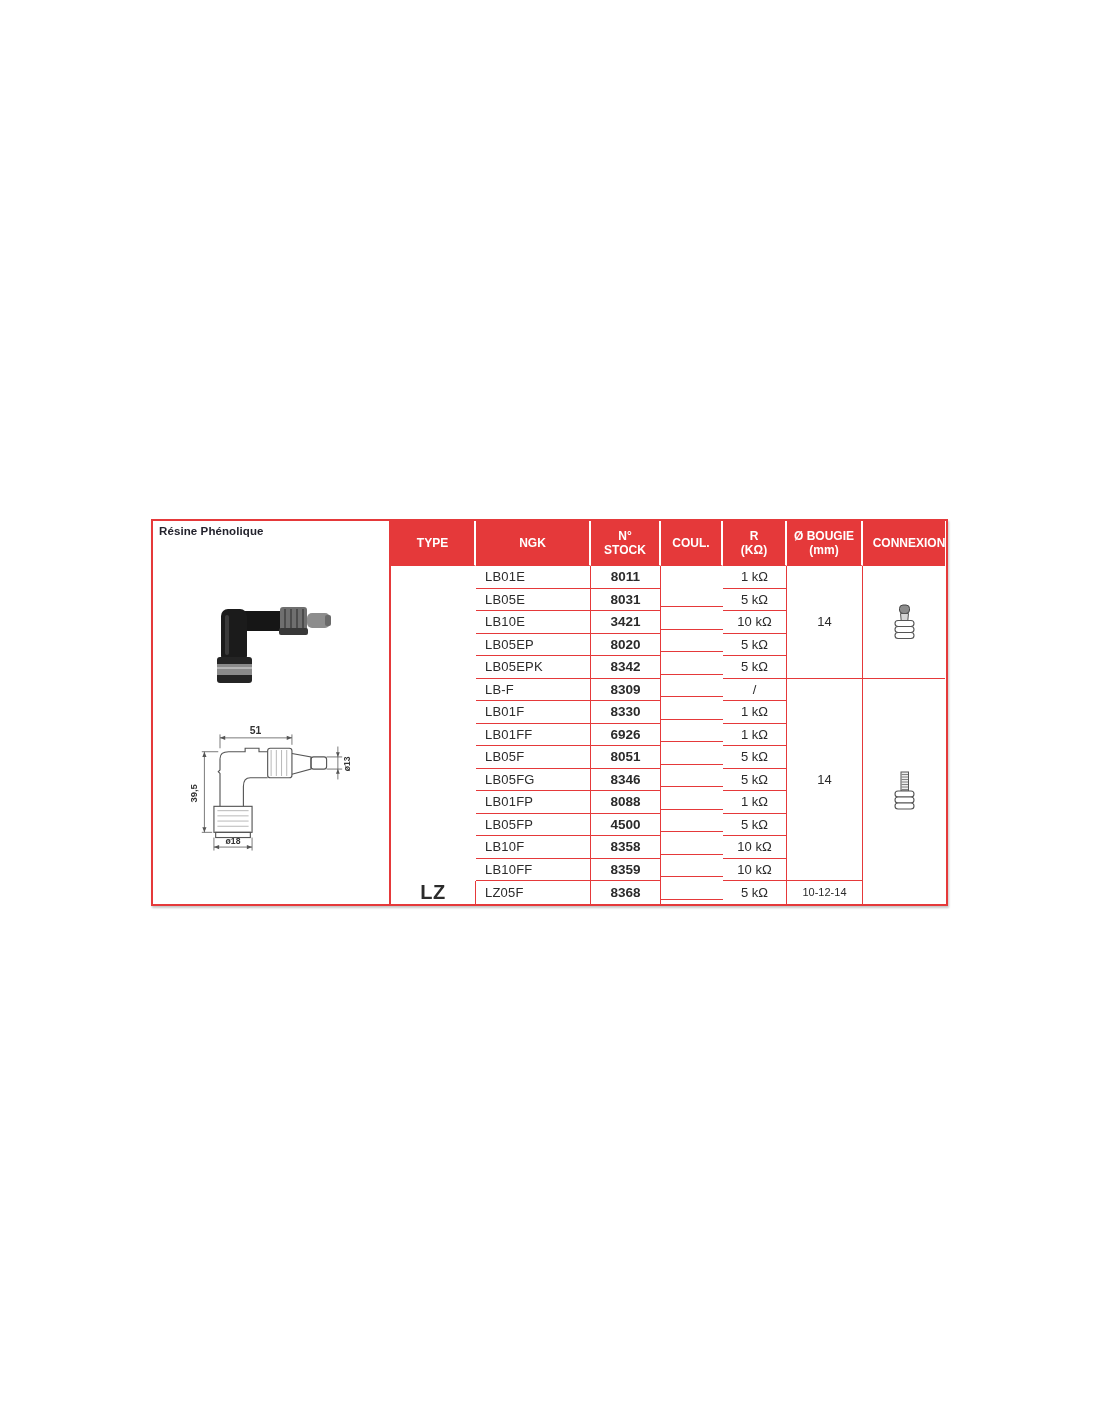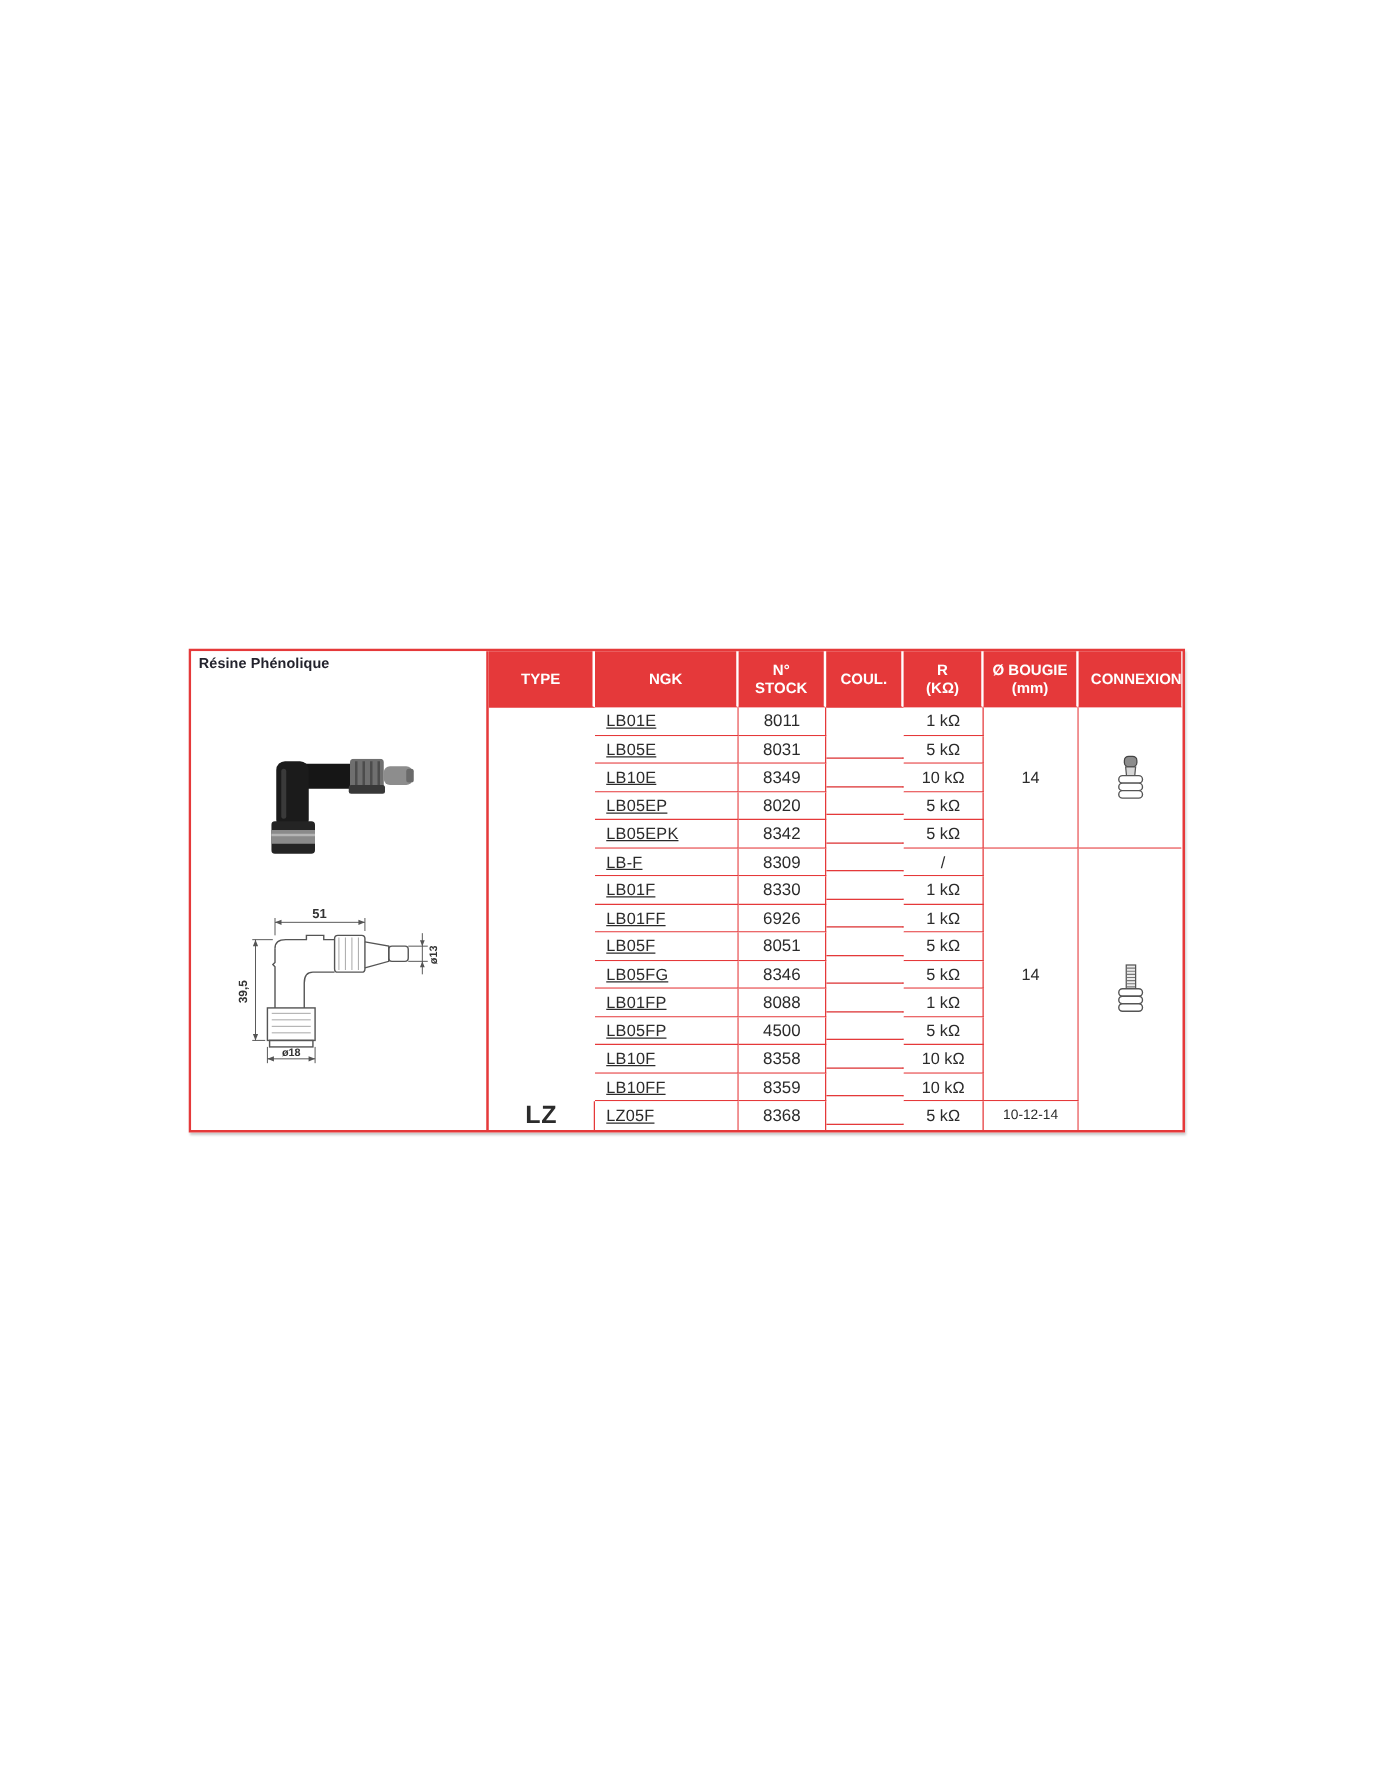--- a/index.html
+++ b/index.html
@@ -44,23 +44,23 @@
     border-right:1.5px solid var(--red);
     border-bottom:1.5px solid var(--red);
     font-size:13px;background:#fff;overflow:hidden;
   }
   .hcell{
     background:var(--red);color:#fff;font-weight:bold;font-size:12px;
     flex-direction:column;line-height:1.2;text-align:center;
     border-right:2px solid #fff;border-bottom:1.5px solid var(--red);
   }
   .hcell.last{border-right:none;padding-left:10px;}
-  .c2{grid-column:2;text-decoration:underline;}.c3{grid-column:3;}.c4{grid-column:4;}.c5{grid-column:5;}
+  .c2{grid-column:2;}.c3{grid-column:3;}.c4{grid-column:4;}.c5{grid-column:5;}
   .ngk{justify-content:flex-start;padding-left:9px;letter-spacing:.2px;}
-  .stock{font-weight:normal;font-size:13.5px;}
+  .stock{font-weight:bold;font-size:13.5px;}
   .coul{background:var(--coul-bg);box-shadow:inset 0 0 0 2px #fff;margin-top:40px;}
   .typecell{font-weight:bold;font-size:21px;letter-spacing:.5px;}
   .type-lb{grid-column:1;grid-row:2/16;}
   .type-lz{grid-column:1;grid-row:16/17;border-bottom:none;font-size:20px;}
   .bougie1{grid-column:6;grid-row:2/7;}
   .bougie2{grid-column:6;grid-row:7/16;}
   .bougie3{grid-column:6;grid-row:16/17;border-bottom:none;font-size:11px;}
   .conn1{grid-column:7;grid-row:2/7;border-right:none;}
   .conn2{grid-column:7;grid-row:7/17;border-right:none;border-bottom:none;}
   .lastrow{border-bottom:none;}
@@ -219,21 +219,21 @@
     <div class="g stock c3" style="grid-row:2">8011</div>
     <div class="g coul c4" style="grid-row:2">Noir</div>
     <div class="g c5" style="grid-row:2">1 kΩ</div>
 
     <div class="g ngk c2" style="grid-row:3">LB05E</div>
     <div class="g stock c3" style="grid-row:3">8031</div>
     <div class="g coul c4" style="grid-row:3">Noir</div>
     <div class="g c5" style="grid-row:3">5 kΩ</div>
 
     <div class="g ngk c2" style="grid-row:4">LB10E</div>
-    <div class="g stock c3" style="grid-row:4">8349</div>
+    <div class="g stock c3" style="grid-row:4">3421</div>
     <div class="g coul c4" style="grid-row:4">Noir</div>
     <div class="g c5" style="grid-row:4">10 kΩ</div>
 
     <div class="g ngk c2" style="grid-row:5">LB05EP</div>
     <div class="g stock c3" style="grid-row:5">8020</div>
     <div class="g coul c4" style="grid-row:5">Noir</div>
     <div class="g c5" style="grid-row:5">5 kΩ</div>
 
     <div class="g ngk c2" style="grid-row:6">LB05EPK</div>
     <div class="g stock c3" style="grid-row:6">8342</div>

